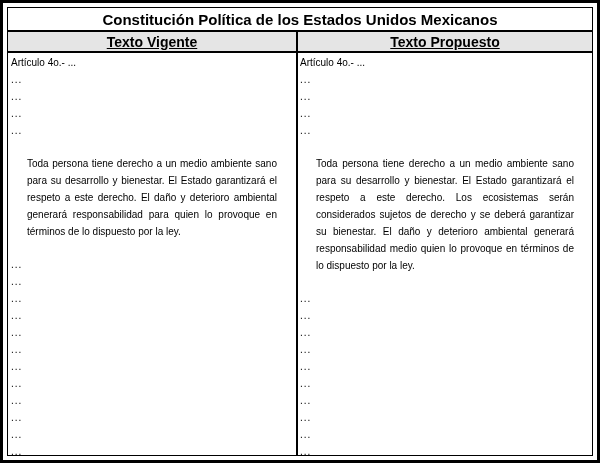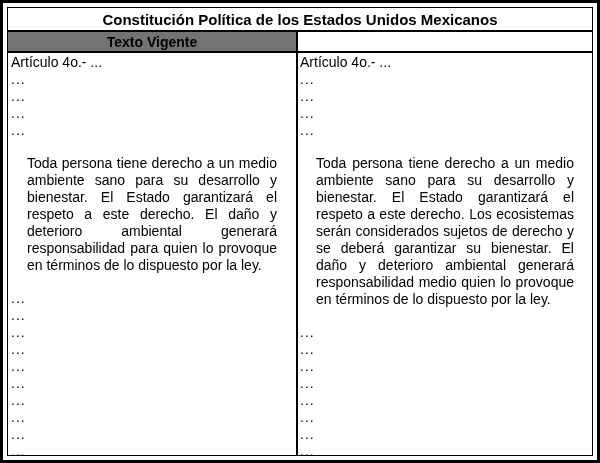--- a/index.html
+++ b/index.html
@@ -51,34 +51,35 @@
     display: flex;
   }
   .header-cell {
     box-sizing: border-box;
     display: flex;
     align-items: center;
     justify-content: center;
     font-weight: bold;
     font-size: 14px;
     color: #000000;
-    background: #737373;
+    background: #e5e5e5;
+    text-decoration: underline;
   }
   .body-row {
     box-sizing: border-box;
     flex: 1 1 auto;
     display: flex;
     min-height: 0;
   }
   .col-left  { width: 290px; flex: 0 0 290px; border-right: 2px solid #000000; }
   .col-right { flex: 1 1 auto; }
   .body-cell {
     box-sizing: border-box;
     padding: 1px 3px 0 3px;
-    font-size: 14px;
+    font-size: 10px;
     line-height: 17px;
     color: #000000;
     overflow: hidden;
     background: #ffffff;
   }
   .body-cell.col-right { padding-left: 2px; padding-right: 2px; }
   .line { height: 17px; white-space: nowrap; }
   .dots { letter-spacing: 1px; }
   .para {
     margin: 16px;
@@ -90,20 +91,21 @@
 <body>
 
 <div class="doc">
   <div class="outer">
     <div class="grid">
 
       <div class="title-row">Constitución Política de los Estados Unidos Mexicanos</div>
 
       <div class="header-row">
         <div class="header-cell col-left">Texto Vigente</div>
+        <div class="header-cell col-right">Texto Propuesto</div>
       </div>
 
       <div class="body-row">
 
         <div class="body-cell col-left">
           <div class="line">Artículo 4o.- ...</div>
           <div>
               <div class="line dots">...</div>
               <div class="line dots">...</div>
               <div class="line dots">...</div>

